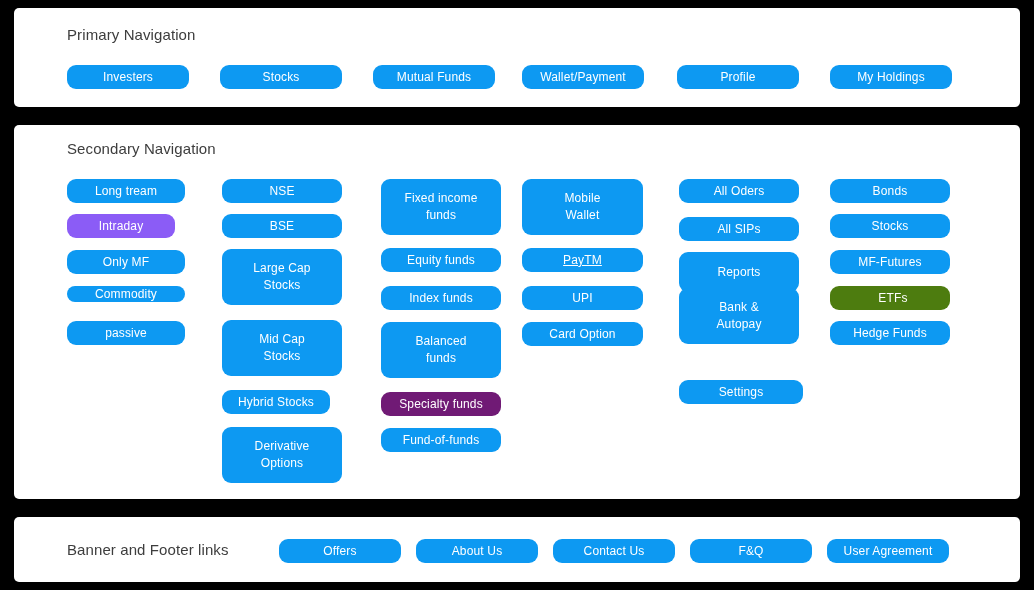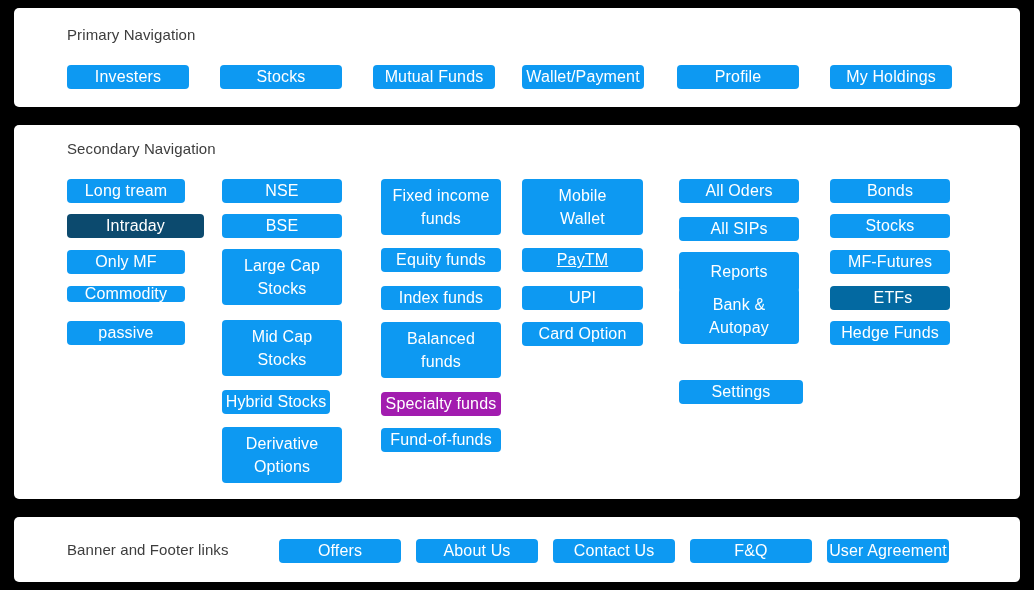--- a/index.html
+++ b/index.html
@@ -40,30 +40,30 @@
   }
 
   #primary-title   { left: 67px;  top: 26px;  }
   #secondary-title { left: 67px;  top: 140px; }
   #footer-title    { left: 67px;  top: 541px; }
 
   .btn {
     position: absolute;
     background: #0d99f2;
     color: #ffffff;
-    font-size: 16px;
+    font-size: 12px;
     font-weight: 400;
     letter-spacing: 0.15px;
     display: flex;
     align-items: center;
     justify-content: center;
     text-align: center;
     line-height: 1.35;
     border: none;
-    border-radius: 4px;
+    border-radius: 9px;
     font-family: inherit;
     cursor: pointer;
     padding: 0 2px;
     white-space: pre-line;
     user-select: none;
   }
 
   .btn.two-line { line-height: 1.45; }
 </style>
 </head>
@@ -84,56 +84,56 @@
   <div id="primary-buttons">
       <button class="btn" style="left: 67px; top: 65px; width: 122px; height: 24px; background: rgb(13, 153, 242); color: rgb(255, 255, 255);">Investers</button>
       <button class="btn" style="left: 220px; top: 65px; width: 122px; height: 24px; background: rgb(13, 153, 242); color: rgb(255, 255, 255);">Stocks</button>
       <button class="btn" style="left: 373px; top: 65px; width: 122px; height: 24px; background: rgb(13, 153, 242); color: rgb(255, 255, 255);">Mutual Funds</button>
       <button class="btn" style="left: 522px; top: 65px; width: 122px; height: 24px; background: rgb(13, 153, 242); color: rgb(255, 255, 255);">Wallet/Payment</button>
       <button class="btn" style="left: 677px; top: 65px; width: 122px; height: 24px; background: rgb(13, 153, 242); color: rgb(255, 255, 255);">Profile</button>
       <button class="btn" style="left: 830px; top: 65px; width: 122px; height: 24px; background: rgb(13, 153, 242); color: rgb(255, 255, 255);">My Holdings</button>
     </div>
   <div id="secondary-buttons">
       <button class="btn" style="left: 67px; top: 179px; width: 118px; height: 24px; background: rgb(13, 153, 242); color: rgb(255, 255, 255);">Long tream</button>
-      <button class="btn" style="left: 67px; top: 214px; width: 137px; height: 24px; background: #0c4a6e; color: rgb(255, 255, 255);">Intraday</button>
+      <button class="btn" style="left: 67px; top: 214px; width: 108px; height: 24px; background: #8b5cf6; color: rgb(255, 255, 255);">Intraday</button>
       <button class="btn" style="left: 67px; top: 250px; width: 118px; height: 24px; background: rgb(13, 153, 242); color: rgb(255, 255, 255);">Only MF</button>
       <button class="btn" style="left: 67px; top: 286px; width: 118px; height: 16px; background: rgb(13, 153, 242); color: rgb(255, 255, 255);">Commodity</button>
       <button class="btn" style="left: 67px; top: 321px; width: 118px; height: 24px; background: rgb(13, 153, 242); color: rgb(255, 255, 255);">passive</button>
       <button class="btn" style="left: 222px; top: 179px; width: 120px; height: 24px; background: rgb(13, 153, 242); color: rgb(255, 255, 255);">NSE</button>
       <button class="btn" style="left: 222px; top: 214px; width: 120px; height: 24px; background: rgb(13, 153, 242); color: rgb(255, 255, 255);">BSE</button>
       <button class="btn two-line" style="left: 222px; top: 249px; width: 120px; height: 56px; background: rgb(13, 153, 242); color: rgb(255, 255, 255);">Large Cap
 Stocks</button>
       <button class="btn two-line" style="left: 222px; top: 320px; width: 120px; height: 56px; background: rgb(13, 153, 242); color: rgb(255, 255, 255);">Mid Cap
 Stocks</button>
       <button class="btn" style="left: 222px; top: 390px; width: 108px; height: 24px; background: rgb(13, 153, 242); color: rgb(255, 255, 255);">Hybrid Stocks</button>
       <button class="btn two-line" style="left: 222px; top: 427px; width: 120px; height: 56px; background: rgb(13, 153, 242); color: rgb(255, 255, 255);">Derivative
 Options</button>
       <button class="btn two-line" style="left: 381px; top: 179px; width: 120px; height: 56px; background: rgb(13, 153, 242); color: rgb(255, 255, 255);">Fixed income
 funds</button>
       <button class="btn" style="left: 381px; top: 248px; width: 120px; height: 24px; background: rgb(13, 153, 242); color: rgb(255, 255, 255);">Equity funds</button>
       <button class="btn" style="left: 381px; top: 286px; width: 120px; height: 24px; background: rgb(13, 153, 242); color: rgb(255, 255, 255);">Index funds</button>
       <button class="btn two-line" style="left: 381px; top: 322px; width: 120px; height: 56px; background: rgb(13, 153, 242); color: rgb(255, 255, 255);">Balanced
 funds</button>
-      <button class="btn" style="left: 381px; top: 392px; width: 120px; height: 24px; background: #a21caf; color: rgb(255, 255, 255);">Specialty funds</button>
+      <button class="btn" style="left: 381px; top: 392px; width: 120px; height: 24px; background: #701a75; color: rgb(255, 255, 255);">Specialty funds</button>
       <button class="btn" style="left: 381px; top: 428px; width: 120px; height: 24px; background: rgb(13, 153, 242); color: rgb(255, 255, 255);">Fund-of-funds</button>
       <button class="btn two-line" style="left: 522px; top: 179px; width: 121px; height: 56px; background: rgb(13, 153, 242); color: rgb(255, 255, 255);">Mobile
 Wallet</button>
       <button class="btn" style="left: 522px; top: 248px; width: 121px; height: 24px; background: rgb(13, 153, 242); color: rgb(255, 255, 255); text-decoration: underline;">PayTM</button>
       <button class="btn" style="left: 522px; top: 286px; width: 121px; height: 24px; background: rgb(13, 153, 242); color: rgb(255, 255, 255);">UPI</button>
       <button class="btn" style="left: 522px; top: 322px; width: 121px; height: 24px; background: rgb(13, 153, 242); color: rgb(255, 255, 255);">Card Option</button>
       <button class="btn" style="left: 679px; top: 179px; width: 120px; height: 24px; background: rgb(13, 153, 242); color: rgb(255, 255, 255);">All Oders</button>
       <button class="btn" style="left: 679px; top: 217px; width: 120px; height: 24px; background: rgb(13, 153, 242); color: rgb(255, 255, 255);">All SIPs</button>
       <button class="btn" style="left: 679px; top: 252px; width: 120px; height: 40px; background: rgb(13, 153, 242); color: rgb(255, 255, 255);">Reports</button>
       <button class="btn two-line" style="left: 679px; top: 288px; width: 120px; height: 56px; background: rgb(13, 153, 242); color: rgb(255, 255, 255);">Bank &amp;
 Autopay</button>
       <button class="btn" style="left: 679px; top: 380px; width: 124px; height: 24px; background: rgb(13, 153, 242); color: rgb(255, 255, 255); text-align: right;">Settings</button>
       <button class="btn" style="left: 830px; top: 179px; width: 120px; height: 24px; background: rgb(13, 153, 242); color: rgb(255, 255, 255);">Bonds</button>
       <button class="btn" style="left: 830px; top: 214px; width: 120px; height: 24px; background: rgb(13, 153, 242); color: rgb(255, 255, 255);">Stocks</button>
       <button class="btn" style="left: 830px; top: 250px; width: 120px; height: 24px; background: rgb(13, 153, 242); color: rgb(255, 255, 255);">MF-Futures</button>
-      <button class="btn" style="left: 830px; top: 286px; width: 120px; height: 24px; background: #0369a1; color: rgb(255, 255, 255); padding-left: 8px;">ETFs</button>
+      <button class="btn" style="left: 830px; top: 286px; width: 120px; height: 24px; background: #4d7c0f; color: rgb(255, 255, 255); padding-left: 8px;">ETFs</button>
       <button class="btn" style="left: 830px; top: 321px; width: 120px; height: 24px; background: rgb(13, 153, 242); color: rgb(255, 255, 255);">Hedge Funds</button>
     </div>
   <div id="footer-buttons">
       <button class="btn" style="left: 279px; top: 539px; width: 122px; height: 24px; background: rgb(13, 153, 242); color: rgb(255, 255, 255);">Offers</button>
       <button class="btn" style="left: 416px; top: 539px; width: 122px; height: 24px; background: rgb(13, 153, 242); color: rgb(255, 255, 255);">About Us</button>
       <button class="btn" style="left: 553px; top: 539px; width: 122px; height: 24px; background: rgb(13, 153, 242); color: rgb(255, 255, 255);">Contact Us</button>
       <button class="btn" style="left: 690px; top: 539px; width: 122px; height: 24px; background: rgb(13, 153, 242); color: rgb(255, 255, 255);">F&amp;Q</button>
       <button class="btn" style="left: 827px; top: 539px; width: 122px; height: 24px; background: rgb(13, 153, 242); color: rgb(255, 255, 255);">User Agreement</button>
     </div>
 

